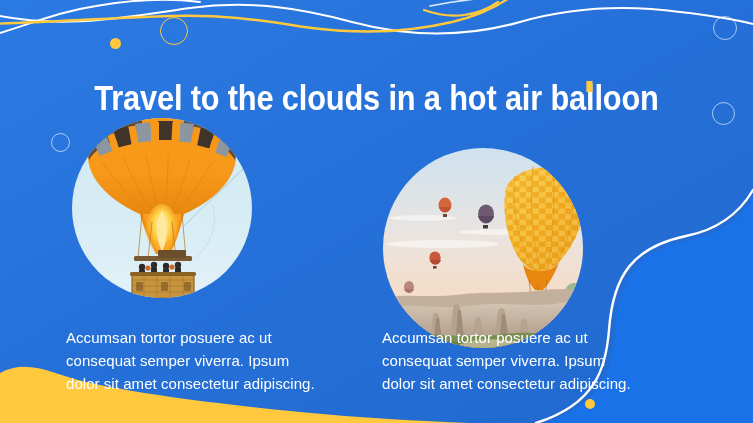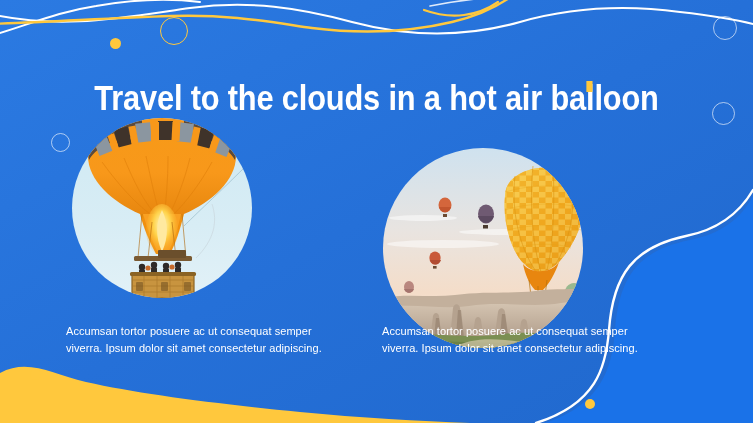--- a/index.html
+++ b/index.html
@@ -39,21 +39,21 @@
   
   .photo{position:absolute;border-radius:50%;overflow:hidden;z-index:5;}
   .photo svg{display:block;}
   #photo-left{left:72px;top:118px;width:180px;height:180px;}
   #photo-right{left:383px;top:148px;width:200px;height:200px;}
 
   
   .caption{
     position:absolute;z-index:6;
     color:#ffffff;
-    font-size:11px;
+    font-size:15px;
     line-height:1.52;
     width:256px;
     letter-spacing:0.05px;
   }
   #caption-left{left:66px;top:312px;}
   #caption-right{left:382px;top:312px;}
 
   
   .dot{position:absolute;border-radius:50%;background:#ffc83d;z-index:4;}
   .ring{position:absolute;border-radius:50%;border:1px solid rgba(255,255,255,.62);z-index:4;}

